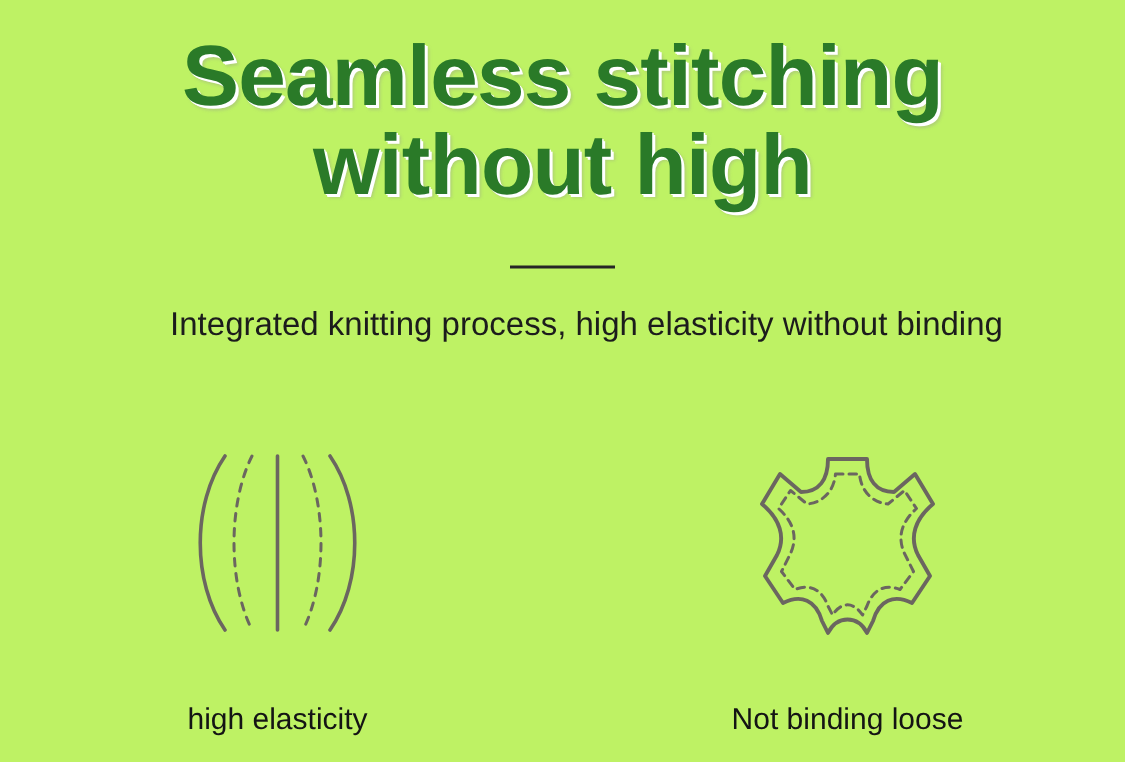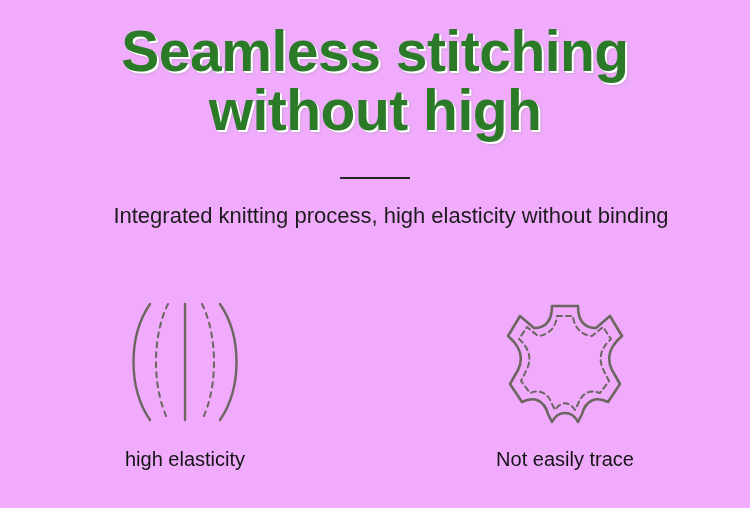--- a/index.html
+++ b/index.html
@@ -10,21 +10,21 @@
     width: 750px;
     height: 508px;
     background: #f7f7f6;
     font-family: "Liberation Sans", sans-serif;
     overflow: hidden;
   }
   .banner {
     position: relative;
     width: 750px;
     height: 508px;
-    background: #f0abfc;
+    background: #bef264;
     box-sizing: border-box;
   }
 
   
   .headline {
     position: absolute;
     top: 22px;
     left: 0;
     width: 750px;
     text-align: center;
@@ -75,20 +75,21 @@
     width: 570px;
     display: flex;
     justify-content: space-between;
     align-items: flex-start;
   }
   .feature {
     width: 190px;
     display: flex;
     flex-direction: column;
     align-items: center;
+    gap: 21px;
   }
   .feature-icon {
     width: 130px;
     height: 132px;
     display: block;
   }
   .feature-icon svg {
     display: block;
     width: 130px;
     height: 132px;
@@ -173,18 +174,18 @@
                    L 52 108
                    C 48 97, 40 93, 30 97
                    L 21 85
                    L 27 73
                    C 32 62, 29 52, 19 43
                    L 27 31
                    L 38 40
                    C 49 39, 56 31, 57 20 Z" stroke-dasharray="5 4" stroke-width="2"></path>
         </svg>
       </span>
-      <span class="feature-label">Not easily trace</span>
+      <span class="feature-label">Not binding loose</span>
     </div>
 
 
   </div>
 </div>
 
 </body></html>

